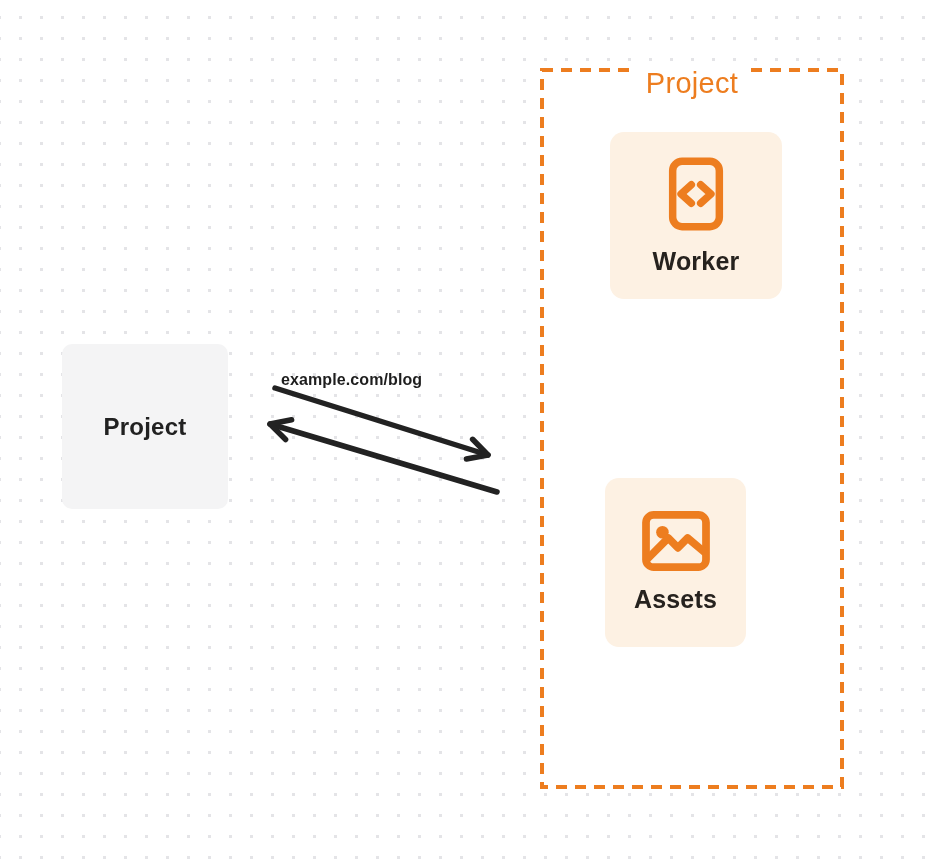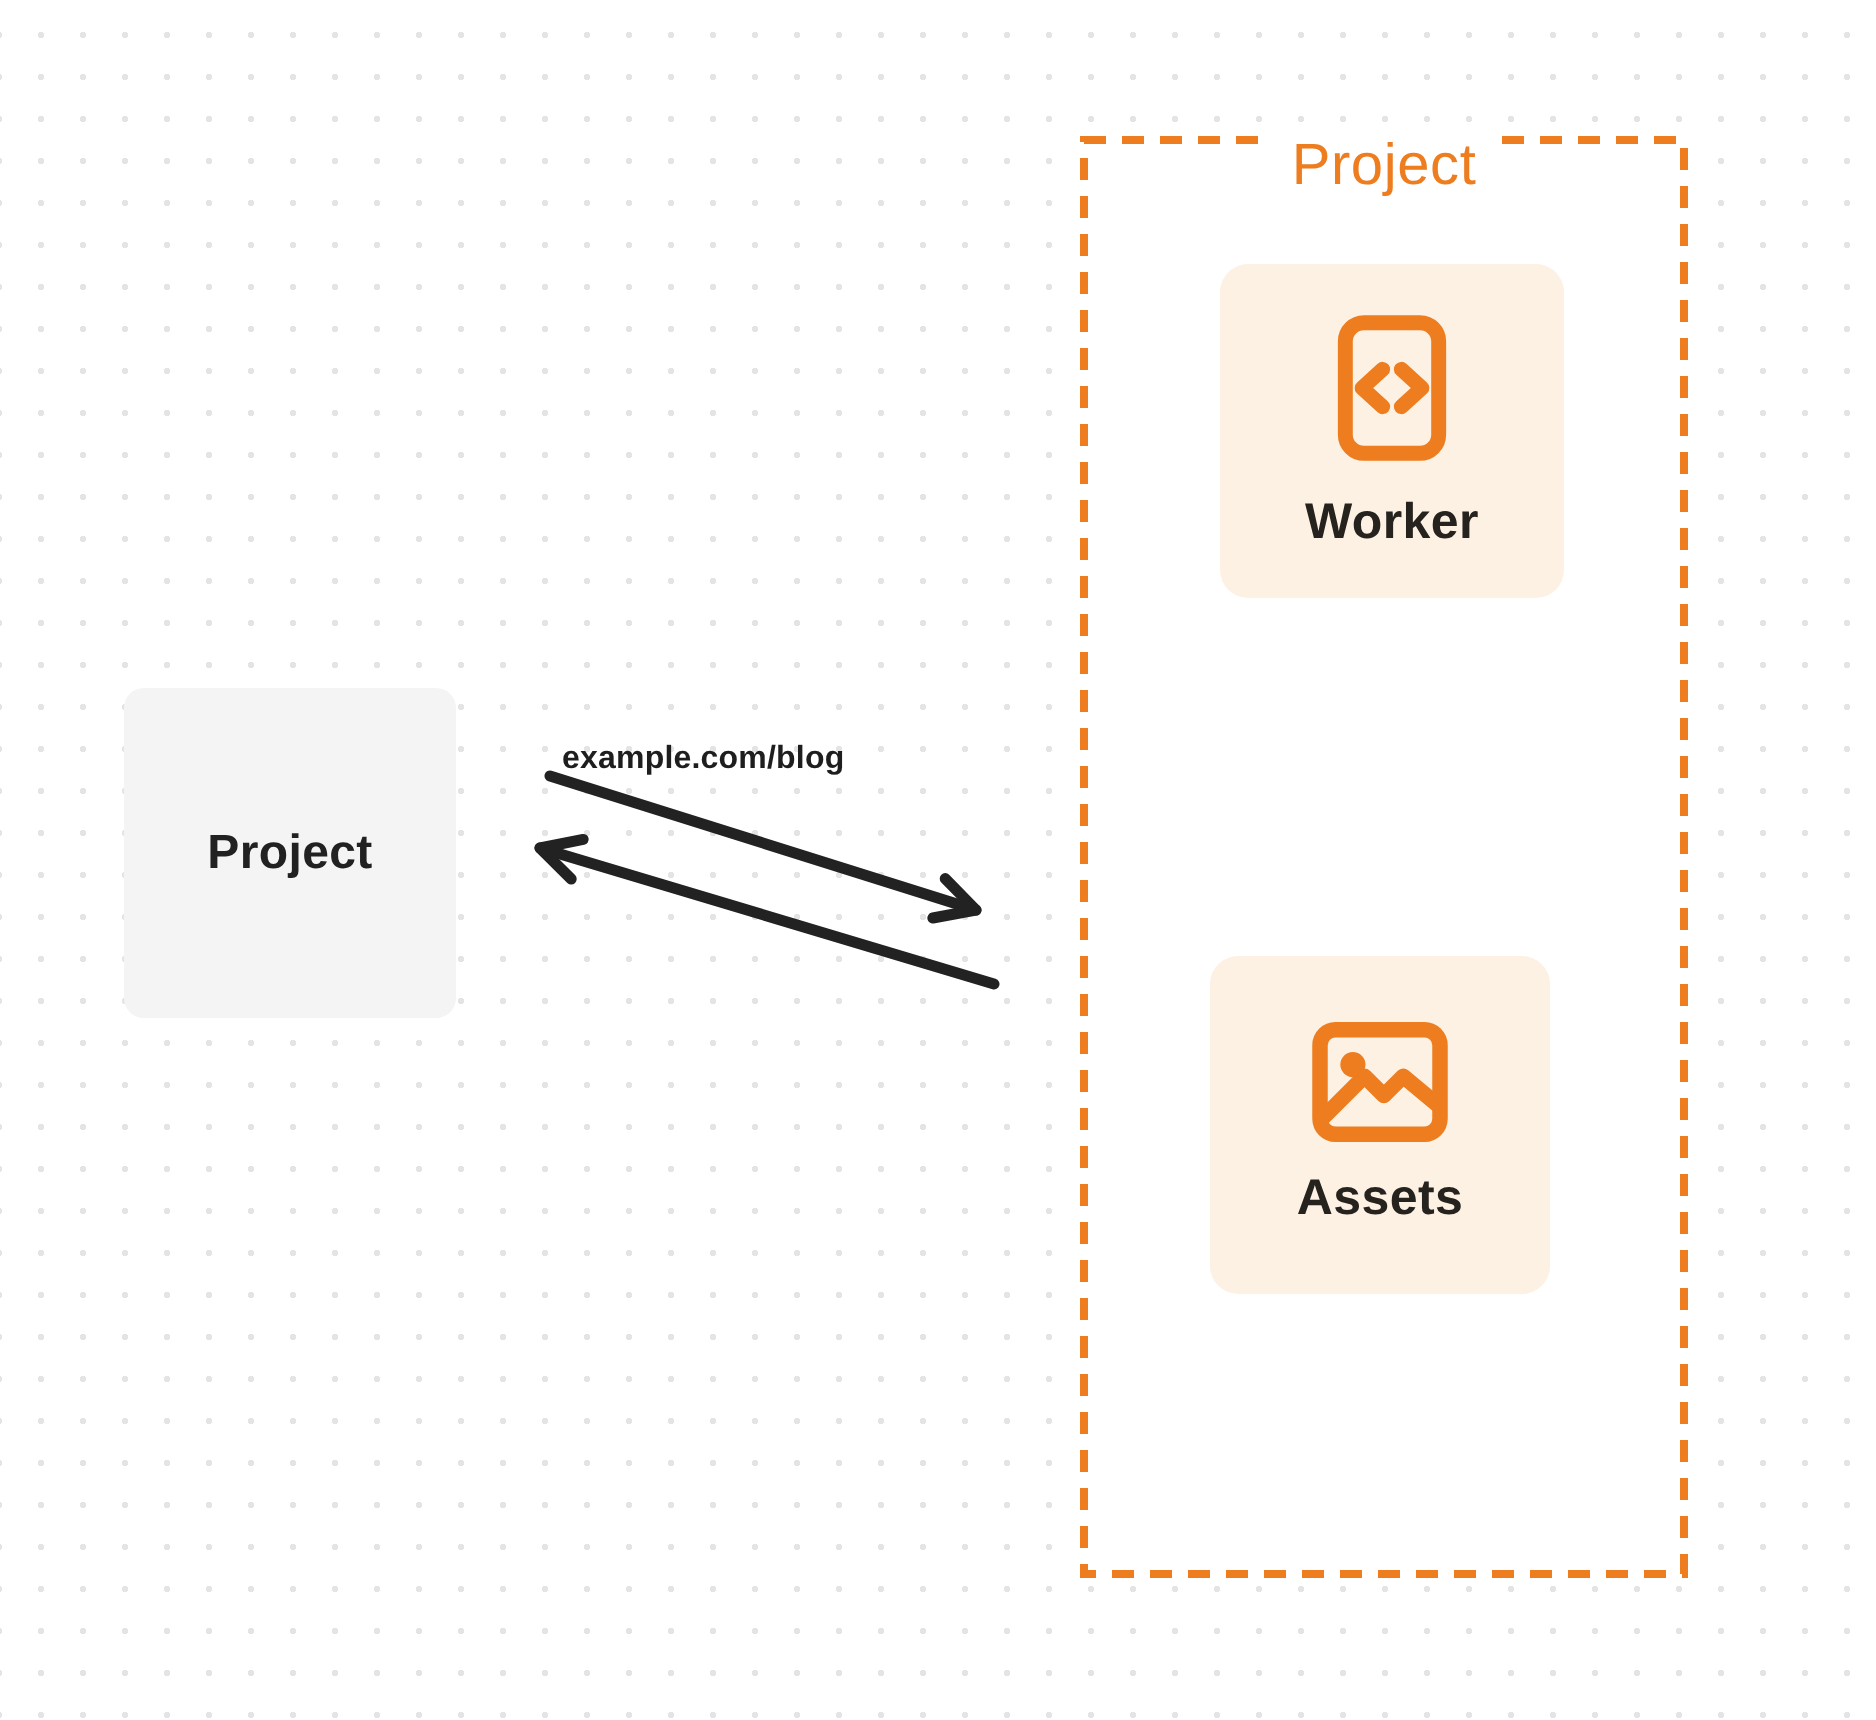--- a/index.html
+++ b/index.html
@@ -65,21 +65,21 @@
   
   .card {
     position: absolute;
     background: #fdf1e3;
     border-radius: 14px;
     display: flex; flex-direction: column;
     align-items: center; justify-content: center;
     gap: 14px;
   }
   .card-worker { left: 70px; top: 64px;  width: 172px; height: 167px; }
-  .card-assets { left: 65px; top: 410px; width: 170px; height: 169px; }
+  .card-assets { left: 65px; top: 410px; width: 141px; height: 169px; }
   .card .label {
     font-size: 25px; font-weight: bold; color: #26221e; letter-spacing: 0.2px;
   }
   .icon-stroke { stroke: #ed7d1f; fill: none; stroke-width: 8px; }
 
   
   .file-tree {
     position: absolute;
     left: 50px; top: 583px;
     font-family: "DejaVu Sans Mono", "Liberation Mono", monospace;

